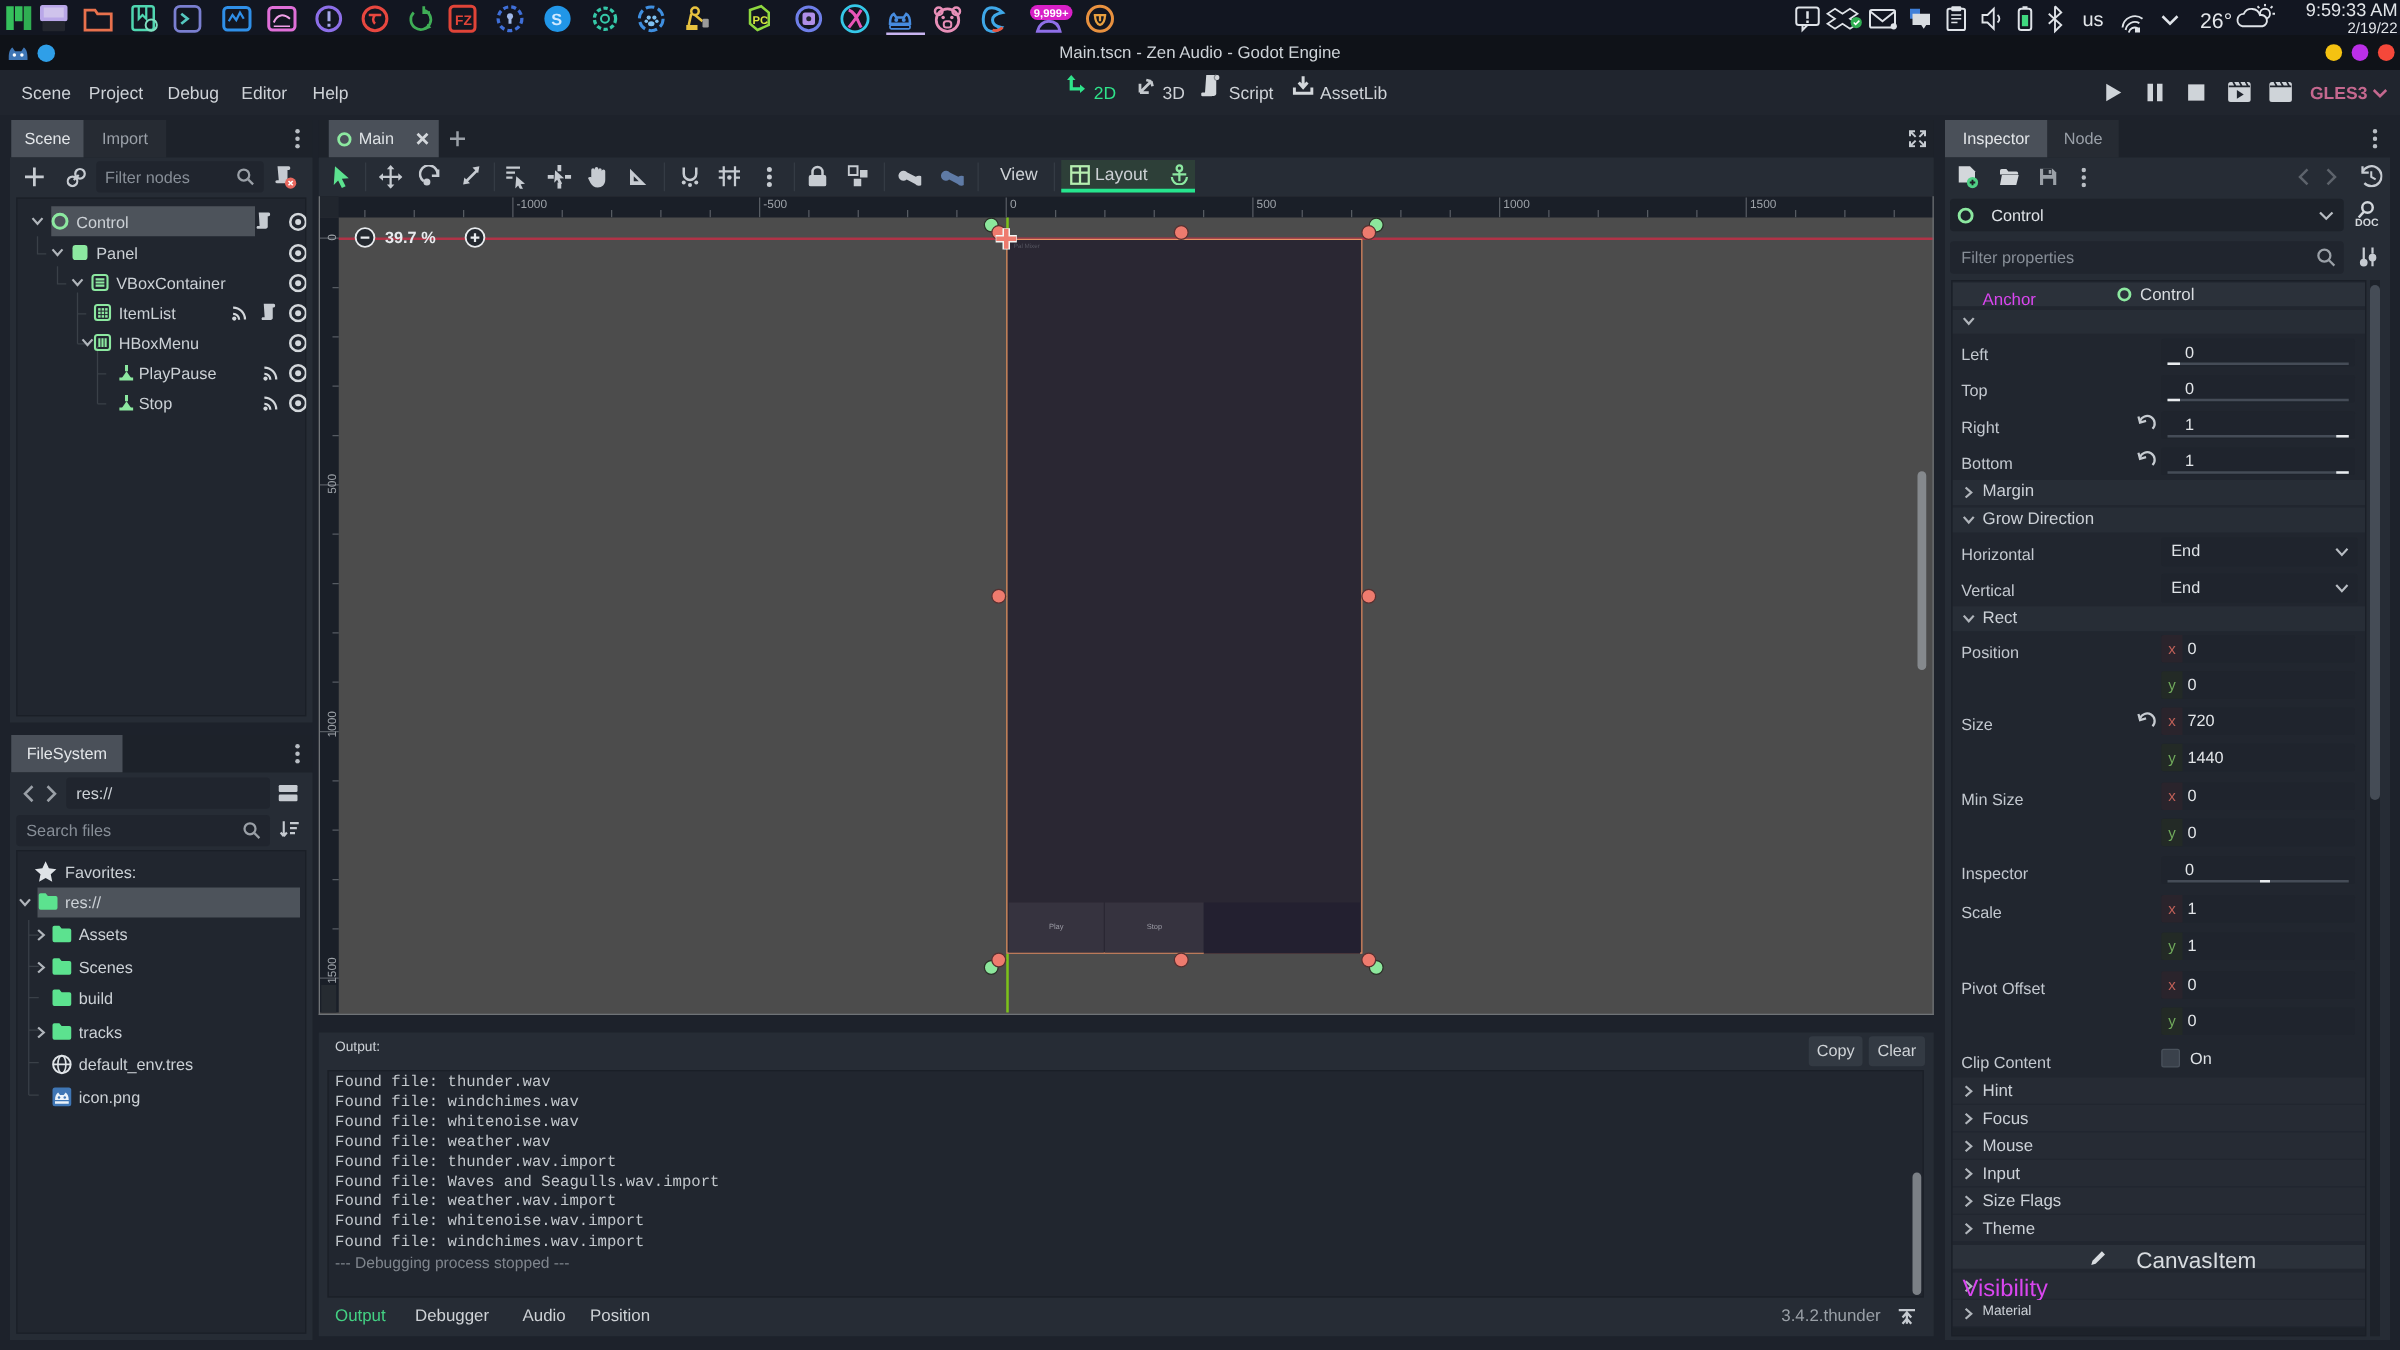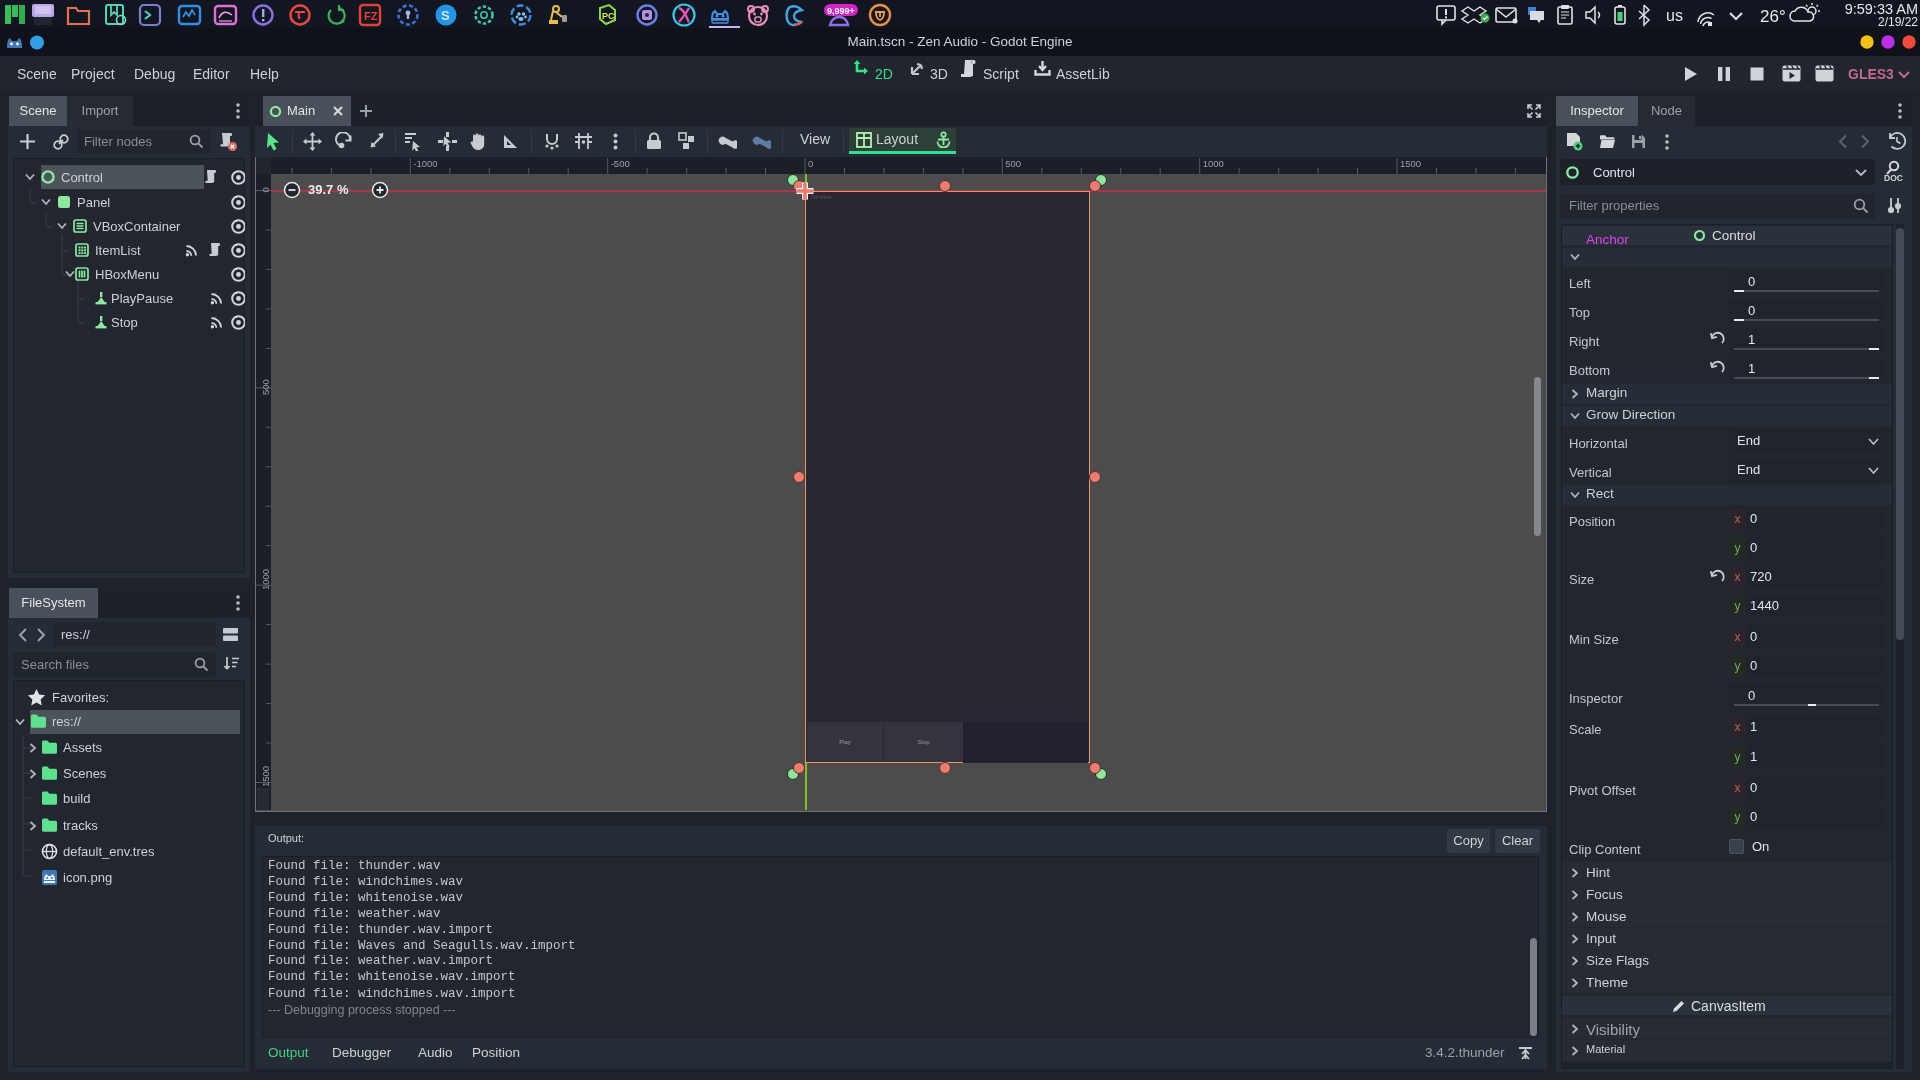--- a/index.html
+++ b/index.html
@@ -963,26 +963,26 @@
 <div class="abs" style="left:24px;top:727.5px;color:#ccd1d7;font-size:13.5px">Size Flags</div>
 <div class="abs" style="left:0;top:747px;width:330px;height:21px;background:#262b34"></div>
 <svg class="abs" style="left:9px;top:753px" width="8" height="10" viewBox="0 0 8 10">
           <path d="M1.5 1 l4.5 4 l-4.5 4" fill="none" stroke="#b0b5bb" stroke-width="1.8"></path>
         </svg>
 <div class="abs" style="left:24px;top:749.5px;color:#ccd1d7;font-size:13.5px">Theme</div>
 <div class="abs" style="left:0;top:771px;width:330px;height:19px;background:#2b313a"></div>
 <svg class="abs" style="left:110px;top:775px" width="13" height="13" viewBox="0 0 13 13">
           <path d="M1 12 l1 -3.5 l7.5 -7.5 l2.5 2.5 l-7.5 7.5 z" fill="#d8dce0"></path>
         </svg>
-<div class="abs" style="left:129px;top:772.5px;color:#d8dce0;font-size:14px">CanvasItem</div>
+<div class="abs" style="left:147px;top:772.5px;color:#d8dce0;font-size:18px">CanvasItem</div>
 <div class="abs" style="left:0;top:793px;width:330px;height:21px;background:#262b34"></div>
 <svg class="abs" style="left:9px;top:799px" width="8" height="10" viewBox="0 0 8 10">
           <path d="M1.5 1 l4.5 4 l-4.5 4" fill="none" stroke="#b0b5bb" stroke-width="1.8"></path>
         </svg>
-<div class="abs" style="left:24px;top:795.5px;color:#a3a3a3;font-size:15px">Visibility</div>
+<div class="abs" style="left:8px;top:795.5px;color:#d946ef;font-size:19px">Visibility</div>
 <div class="abs" style="left:0;top:815px;width:330px;height:21px;background:#262b34"></div>
 <svg class="abs" style="left:9px;top:821px" width="8" height="10" viewBox="0 0 8 10">
           <path d="M1.5 1 l4.5 4 l-4.5 4" fill="none" stroke="#b0b5bb" stroke-width="1.8"></path>
         </svg>
 <div class="abs" style="left:24px;top:817.5px;color:#ccd1d7;font-size:11px">Material</div>
 <div class="abs" style="left:0;top:837px;width:330px;height:6px;background:#1d222a"></div>
       </div>
   </div>
 </div>
 

